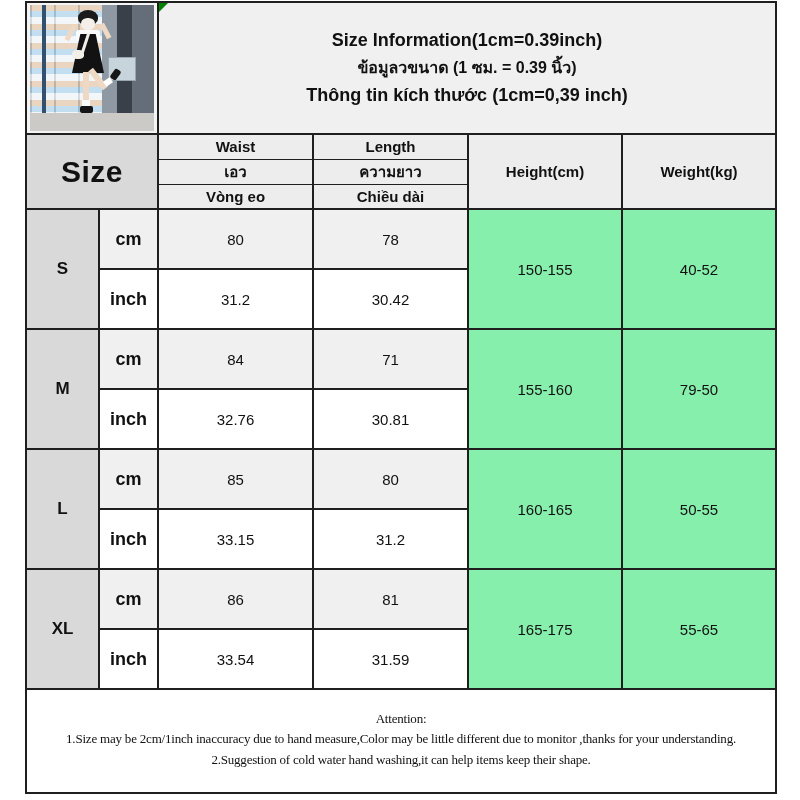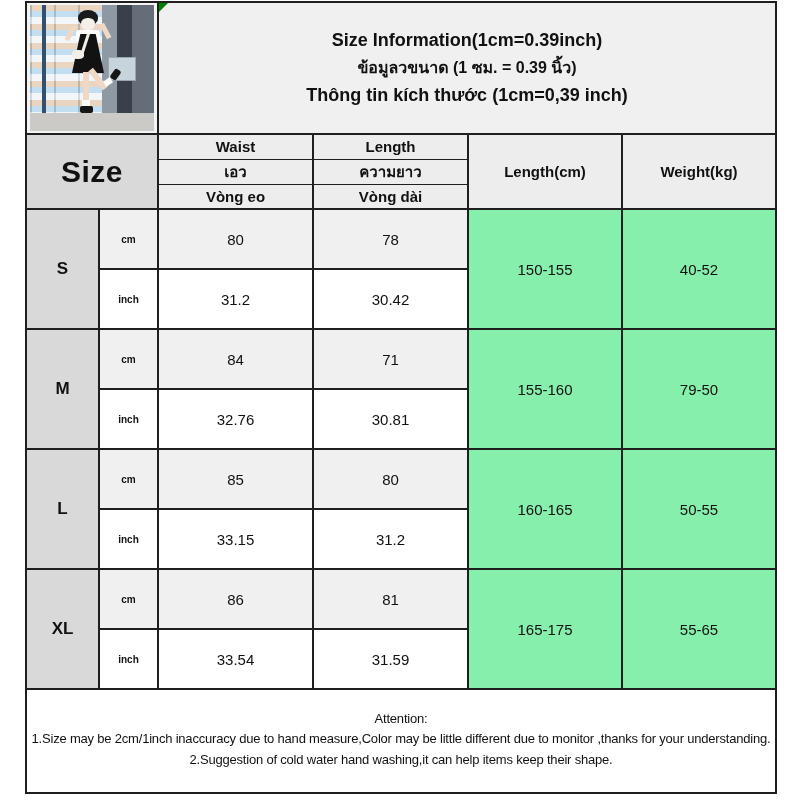--- a/index.html
+++ b/index.html
@@ -20,26 +20,26 @@
         border-top:9px solid #008000;border-right:9px solid transparent;}
   
   .size-head{background:#d9d9d9;font-weight:bold;font-size:30px;letter-spacing:.5px;}
   .col-head{background:#ededed;font-weight:bold;font-size:15px;
             border-top-width:1px;border-bottom-width:1px;}
   .col-head-first{border-top-width:2px;margin-left:10px;}
   .col-head-last{border-bottom-width:2px;margin-top:8px;}
   .big-head{background:#ededed;font-weight:bold;font-size:15px;}
   
   .size-label{background:#d9d9d9;font-weight:bold;font-size:17px;}
-  .unit{font-weight:bold;font-size:10px;}
+  .unit{font-weight:bold;font-size:18px;}
   .val{font-size:15px;}
   .range{font-size:15px;background:#86efac;}
   
   .footer-cell{background:#ffffff;font-size:13px;letter-spacing:-0.2px;
-               line-height:1.55;padding:5px 2px 8px 2px;}
+               line-height:1.55;padding:5px 2px 8px 2px;font-family:Liberation Serif, serif;}
   
   .photo{width:124px;height:126px;margin:0 auto;position:relative;
          background:#dfe6ea;overflow:hidden;}
   .photo div{position:absolute;}
   .pz-freezer{left:0;top:0;width:58%;height:86%;
       background:
         repeating-linear-gradient(180deg, rgba(236,180,130,.45) 0 6px,
           rgba(150,200,235,.45) 6px 12px, rgba(252,252,252,.55) 12px 19px),
         repeating-linear-gradient(90deg,#9fb2bd 0 2px,#e8f0f4 2px 24px);}
   .pz-doorframe{left:12px;top:0;width:4px;height:86%;background:#33506e;}
@@ -119,30 +119,30 @@
         <div>Size Information(1cm=0.39inch)</div>
         <div class="title-th">ข้อมูลวขนาด (1 ซม. = 0.39 นิ้ว)</div>
         <div>Thông tin kích thước (1cm=0,39 inch)</div>
       </td>
     </tr>
 
     <tr style="height:25px">
       <td class="size-head" colspan="2" rowspan="3">Size</td>
       <td class="col-head col-head-first">Waist</td>
       <td class="col-head col-head-first">Length</td>
-      <td class="big-head" rowspan="3">Length(cm)</td>
+      <td class="big-head" rowspan="3">Height(cm)</td>
       <td class="big-head" rowspan="3">Weight(kg)</td>
     </tr>
     <tr style="height:25px">
       <td class="col-head">เอว</td>
       <td class="col-head">ความยาว</td>
     </tr>
     <tr style="height:25px">
       <td class="col-head col-head-last">Vòng eo</td>
-      <td class="col-head col-head-last">Vòng dài</td>
+      <td class="col-head col-head-last">Chiều dài</td>
     </tr>
 
     <tr style="height:60px">
       <td class="size-label" rowspan="2">S</td>
       <td class="unit bg-light">cm</td>
       <td class="val bg-light">80</td>
       <td class="val bg-light">78</td>
       <td class="range" rowspan="2">150-155</td>
       <td class="range" rowspan="2">40-52</td>
     </tr>

